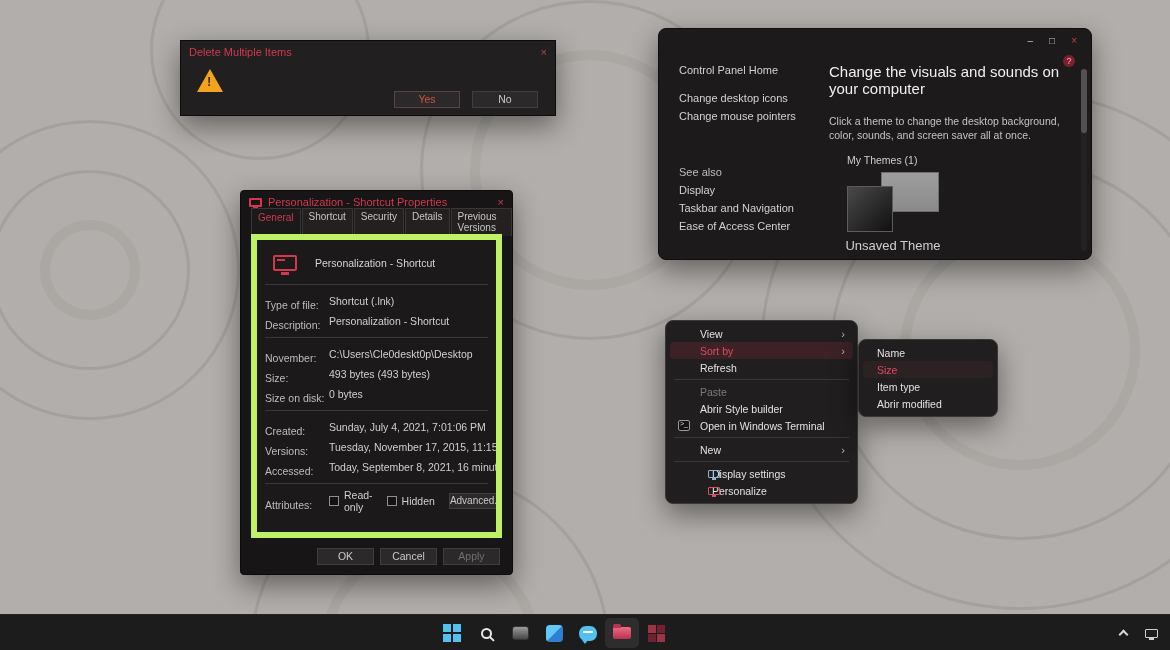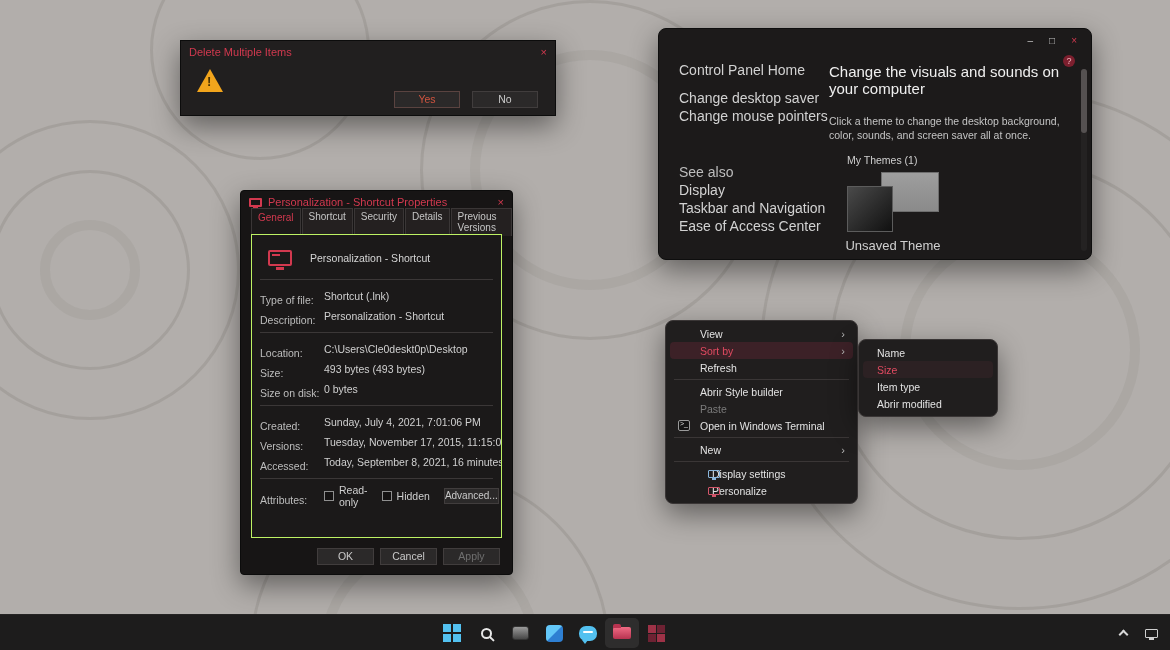--- a/index.html
+++ b/index.html
@@ -38,21 +38,21 @@
   
   #props-window { position:absolute; left:240px; top:190px; width:273px; height:385px;
                   background:#171515; border:1px solid #0c0c0c; border-radius:4px; }
   .mini-mon { position:relative; width:13px; height:9px; border:2px solid #d2394f; border-radius:1px; }
   .mini-mon::after { content:""; position:absolute; left:2px; bottom:-4px; width:5px; height:2px; background:#d2394f; }
   .tabs { position:absolute; left:10px; top:17px; display:flex; gap:1px; }
   .tab { font-size:10px; color:#c5c5c5; padding:2px 6px 3px; background:#242020;
          border:1px solid #3a3636; border-bottom:none; }
   .tab.active { color:#d2394f; background:#1b1919; padding-top:3px; }
   .tab-page { position:absolute; left:10px; right:10px; top:43px; bottom:36px;
-              background:#1b1919; border:1px solid #bef264; padding:8px 8px 6px; overflow:hidden; }
+              background:#1b1919; border:6px solid #bef264; padding:8px 8px 6px; overflow:hidden; }
   .file-row { display:flex; align-items:center; gap:18px; height:30px; padding-left:8px; }
   .big-mon { position:relative; width:24px; height:16px; border:2px solid #d2394f; border-radius:2px; flex:0 0 auto; }
   .big-mon::before { content:""; position:absolute; left:2px; top:2px; width:8px; height:2px; background:#d2394f; }
   .big-mon::after { content:""; position:absolute; left:6px; bottom:-6px; width:8px; height:3px; background:#d2394f; }
   .file-name { font-size:10.5px; color:#d5d5d5; }
   .sep { border:none; border-top:1px solid #3b3737; margin:6px 0; }
   .frow { display:flex; align-items:center; height:20px; }
   .flabel { width:64px; flex:0 0 auto; font-size:10.5px; color:#bdbdbd;margin-top:8px; }
   .fvalue { font-size:10.5px; color:#d0d0d0; white-space:nowrap; }
   .attr-row { display:flex; align-items:center; height:22px; margin-top:2px; }
@@ -65,21 +65,21 @@
   
   #cp-window { position:absolute; left:658px; top:28px; width:434px; height:232px;
                background:#1c1a1a; border-radius:8px; border:1px solid #0e0e0e; }
   .cp-controls { position:absolute; top:6px; right:14px; display:flex; gap:16px;
                  font-size:10px; color:#c0c0c0; }
   .cp-controls .x { color:#d2394f; }
   .cp-help { position:absolute; top:26px; right:16px; width:12px; height:12px; border-radius:50%;
              background:#7d1f2e; color:#f0b8c0; font-size:9px; text-align:center; line-height:12px; }
   .cp-scroll { position:absolute; top:40px; bottom:8px; right:4px; width:6px; background:#242222; border-radius:3px; }
   .cp-scroll .thumb { position:absolute; top:0; left:0; width:6px; height:64px; background:#555151; border-radius:3px; }
-  .cp-nav { position:absolute; left:20px; font-size:14px; color:#d2d2d2; }
+  .cp-nav { position:absolute; left:20px; font-size:11px; color:#d2d2d2; }
   .cp-nav .lnk { line-height:18px; cursor:default; }
   .cp-nav-top { top:32px; }
   .cp-nav-top .lnk:first-child { margin-bottom:10px; }
   .cp-nav-bottom { top:134px; }
   .cp-nav-bottom .hdr { line-height:18px; color:#bdbdbd; }
   .cp-main { position:absolute; left:170px; top:34px; width:262px; }
   .cp-heading { font-size:15px; color:#efefef; line-height:1.15; width:256px; }
   .cp-desc { margin-top:16px; font-size:10.5px; color:#c4c4c4; line-height:1.35; width:240px; }
   .cp-section { margin:12px 0 6px 18px; font-size:10.5px; color:#cfcfcf; }
   .theme-thumb { position:relative; margin-left:18px; width:92px; height:60px; }
@@ -197,21 +197,21 @@
       <div class="frow">
           <span class="flabel">Type of file:</span>
           <span class="fvalue">Shortcut (.lnk)</span>
         </div>
       <div class="frow">
           <span class="flabel">Description:</span>
           <span class="fvalue">Personalization - Shortcut</span>
         </div>
       <hr class="sep">
       <div class="frow">
-          <span class="flabel">Location:</span>
+          <span class="flabel">November:</span>
           <span class="fvalue">C:\Users\Cle0deskt0p\Desktop</span>
         </div>
       <div class="frow">
           <span class="flabel">Size:</span>
           <span class="fvalue">493 bytes (493 bytes)</span>
         </div>
       <div class="frow">
           <span class="flabel">Size on disk:</span>
           <span class="fvalue">0 bytes</span>
         </div>
@@ -251,21 +251,21 @@
       <span>□</span>
       <span class="x">×</span>
     </div>
     <div class="cp-help">?</div>
     <div class="cp-scroll">
         <div class="thumb"></div>
       </div>
 
     <div class="cp-nav cp-nav-top">
       <div class="lnk">Control Panel Home</div>
-      <div class="lnk">Change desktop saver</div>
+      <div class="lnk">Change desktop icons</div>
       <div class="lnk">Change mouse pointers</div>
     </div>
     <div class="cp-nav cp-nav-bottom">
       <div class="hdr">See also</div>
       <div class="lnk">Display</div>
       <div class="lnk">Taskbar and Navigation</div>
       <div class="lnk">Ease of Access Center</div>
     </div>
 
     <div class="cp-main">
@@ -286,25 +286,25 @@
       <span class="mi-chevron">›</span>
     </div>
     <div class="menu-item highlight">
       <span>Sort by</span>
       <span class="mi-chevron">›</span>
     </div>
     <div class="menu-item">
       <span>Refresh</span>
     </div>
     <div class="menu-sep"></div>
-    <div class="menu-item">
-      <span>Abrir Style builder</span>
-    </div>
     <div class="menu-item disabled">
       <span>Paste</span>
+    </div>
+    <div class="menu-item">
+      <span>Abrir Style builder</span>
     </div>
     <div class="menu-item">
       <span class="mi-icon term-icon"></span>
       <span>Open in Windows Terminal</span>
     </div>
     <div class="menu-sep"></div>
     <div class="menu-item">
       <span>New</span>
       <span class="mi-chevron">›</span>
     </div>

